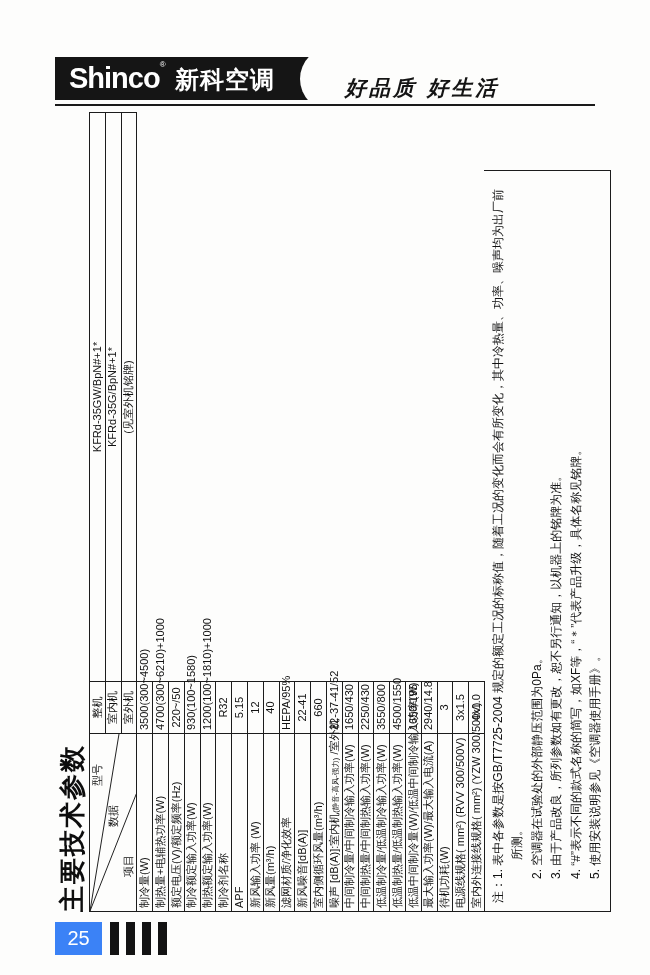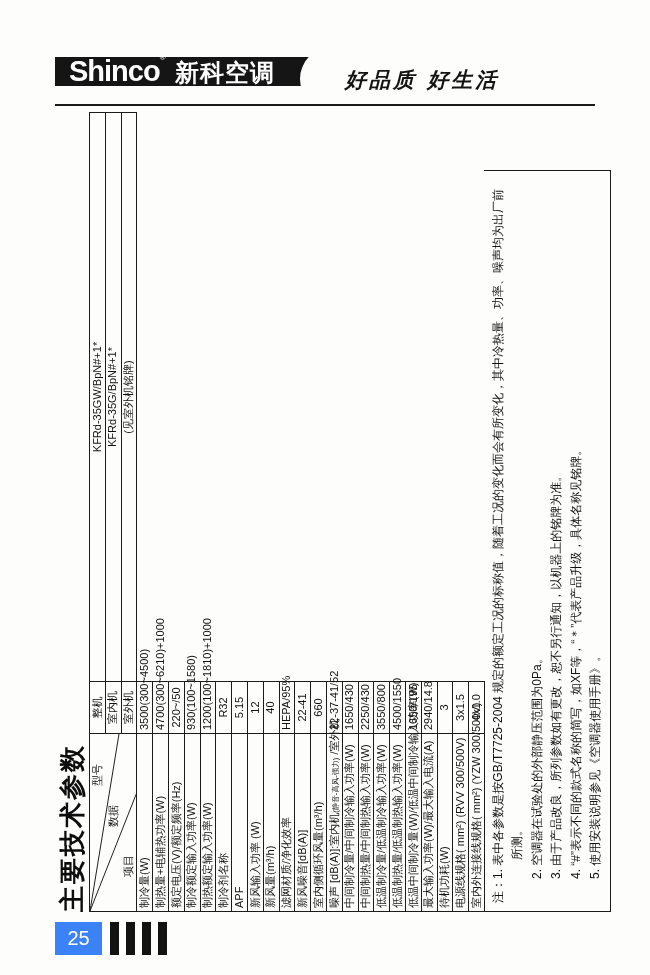--- a/index.html
+++ b/index.html
@@ -1,28 +1,28 @@
 <!DOCTYPE html>
 <html><head>
 <meta charset="utf-8">
 <style>
   * { margin:0; padding:0; box-sizing:border-box; }
   html,body { width:650px; height:975px; background:#f7f7f5; overflow:hidden;
               font-family:"Liberation Sans", sans-serif; color:#111; }
   .page { position:relative; width:650px; height:975px; background:#fdfdfc; }
 
   
-  .brandbar { position:absolute; left:55px; top:57px; width:268px; height:29px;
+  .brandbar { position:absolute; left:55px; top:57px; width:268px; height:43px;
               background:#151515; display:flex; align-items:center; padding-left:14px; }
   .brand-notch { position:absolute; left:300px; top:47px; width:64px; height:64px;
               background:#fdfdfc; border-radius:50%; }
   .logo-latin { color:#fff; font-size:29px; font-weight:bold; letter-spacing:-1px; }
   .logo-reg  { color:#fff; font-size:8px; vertical-align:top; position:relative; top:-2px; }
   .logo-cn   { color:#fff; font-size:24px; font-weight:bold; margin-left:5px; letter-spacing:1px; }
-  .tagline   { position:absolute; left:345px; top:66px; font-family:"DejaVu Serif", serif;
+  .tagline   { position:absolute; left:345px; top:74px; font-family:"DejaVu Serif", serif;
                font-style:italic; font-weight:bold; font-size:21px; letter-spacing:3px; color:#141414; }
   .headrule  { position:absolute; left:55px; top:104px; width:540px; height:2px; background:#1a1a1a; }
 
   
   .rot { position:absolute; left:55px; top:912px; width:800px; height:565px;
          transform:rotate(-90deg); transform-origin:0 0; }
   .sheet-title { font-size:26px; font-weight:bold; letter-spacing:2px; color:#0d0d0d; height:34px; }
 
   table.spec { border-collapse:collapse; table-layout:fixed; width:800px; }
   table.spec td { border:1px solid #1c1c1c; font-size:11px; line-height:1.05;

